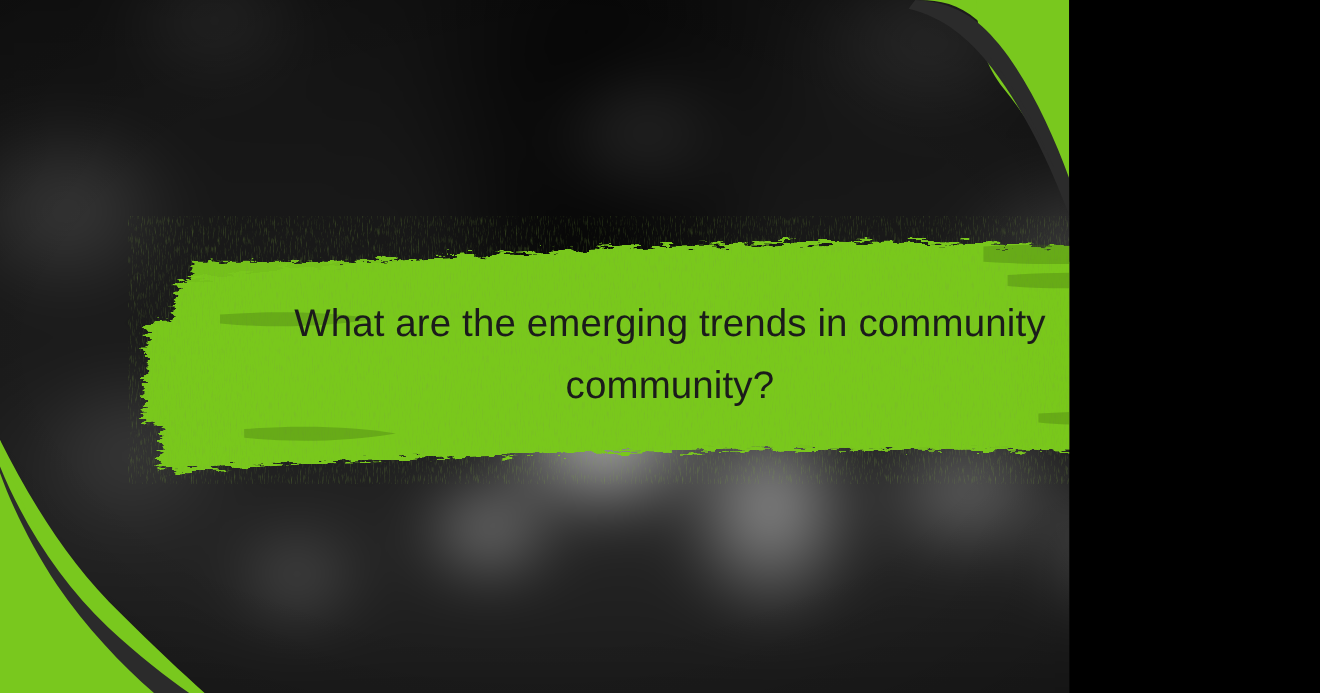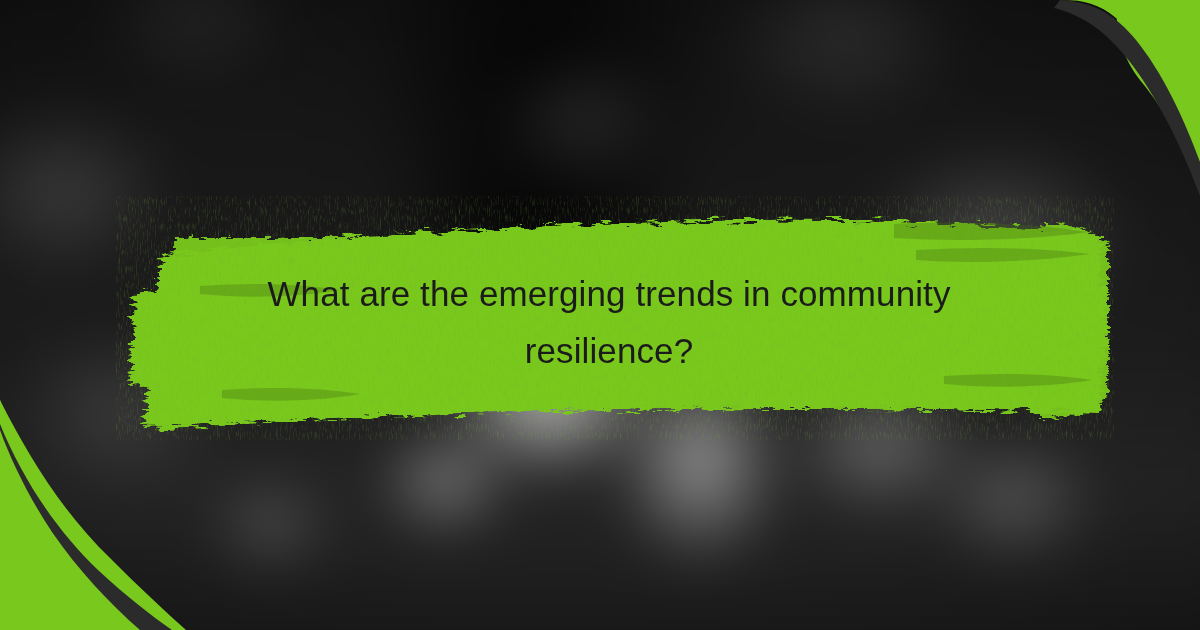--- a/index.html
+++ b/index.html
@@ -3,21 +3,21 @@
 <meta charset="utf-8">
 <title>Question Card</title>
 <style>
   html, body {
     margin: 0;
     padding: 0;
     background: #000;
   }
   #card {
     position: relative;
-    width: 1200px;
+    width: 972px;
     height: 630px;
     overflow: hidden;
     background: #111111;
     font-family: "Liberation Sans", sans-serif;
     text-decoration: underline;
   }
 
   
   .bg-photo {
     position: absolute;
@@ -171,17 +171,17 @@
         <path d="M 790 34 C 860 30 930 34 984 42 C 930 50 850 52 790 48 Z"></path>
         <path d="M 812 60 C 880 56 940 58 986 64 C 930 72 860 74 812 70 Z"></path>
         <path d="M 840 186 C 900 182 950 184 988 190 C 940 198 880 198 840 194 Z"></path>
         <path d="M 118 200 C 170 196 220 198 256 204 C 210 212 158 212 118 208 Z"></path>
         <path d="M 96 96 C 150 92 200 94 236 100 C 190 108 136 108 96 104 Z"></path>
       </g>
     </svg>
 
     <div class="brush-text">
       <div class="q-line">What are the emerging trends in community</div>
-      <div class="q-line">resilience?</div>
+      <div class="q-line">community?</div>
     </div>
   </div>
 
 </div>
 
 </body></html>

